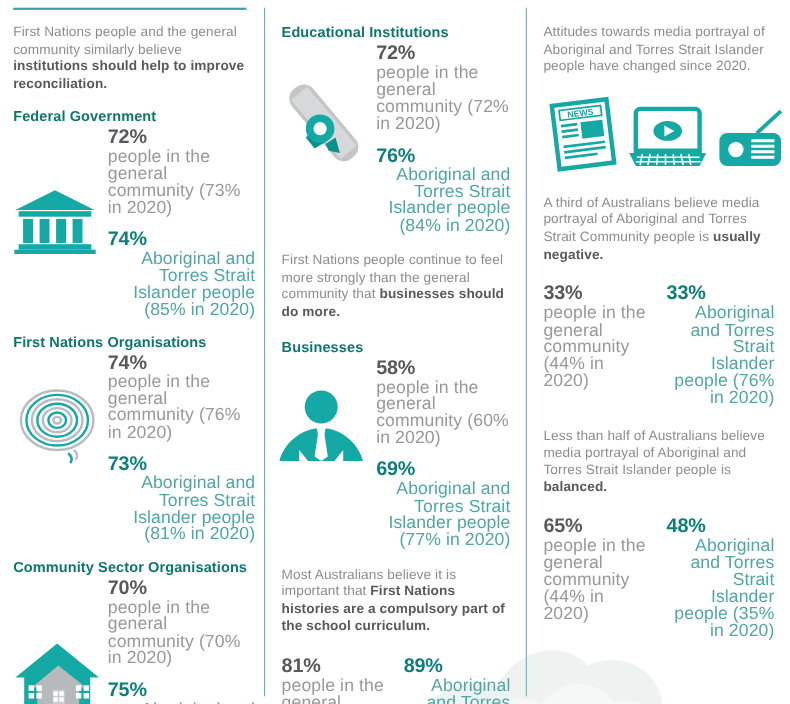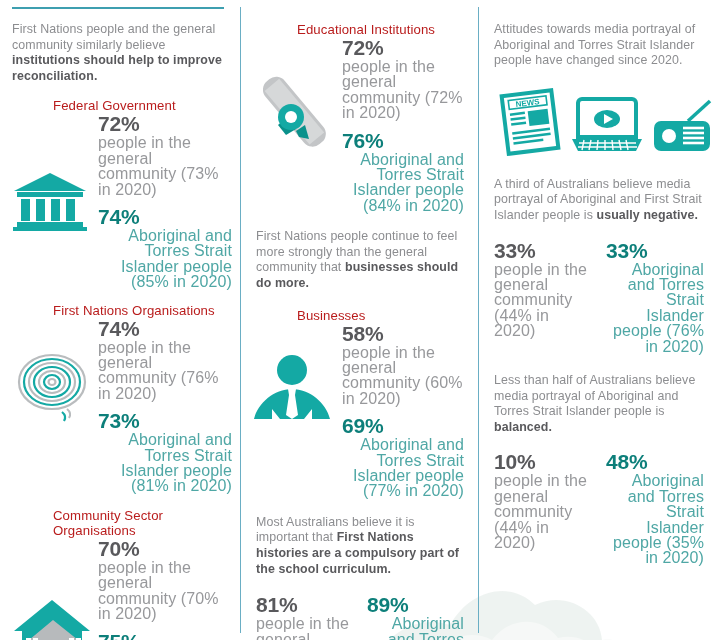--- a/index.html
+++ b/index.html
@@ -70,28 +70,27 @@
   .intro {
     font-size: 12.4px;
     line-height: 15.6px;
     color: #8c8d90;
     letter-spacing: .1px;
   }
   .intro b { color: #59595c; font-weight: bold; }
 
   .section-head {
     font-size: 13.2px;
-    font-weight: normal;
-    color: #b91c1c;
+    font-weight: bold;
+    color: #0f766e;
     letter-spacing: .1px;
-    margin-left: 41px;
   }
 
   .stat-big {
-    font-size: 21px;
+    font-size: 18px;
     font-weight: bold;
     line-height: 22px;
     letter-spacing: -.2px;
   }
   .stat-small {
     font-size: 16px;
     line-height: 15.4px;
     letter-spacing: .1px;
   }
   .gc .stat-big  { color: #59595c; }
@@ -392,21 +391,21 @@
               <line x1="31" y1="43" x2="52" y2="43"></line>
               <line x1="31" y1="48" x2="52" y2="48"></line>
             </g>
           </svg>
         </span>
       </div>
 
       <div class="gap" style="height:20px"></div>
 
       <p class="para">
-        <span>A third of Australians believe media portrayal of Aboriginal and First Strait Islander people is </span><b>usually negative.</b>
+        <span>A third of Australians believe media portrayal of Aboriginal and Torres Strait Community people is </span><b>usually negative.</b>
       </p>
 
       <div class="gap" style="height:16px"></div>
 
       <div class="stats-2col">
         <div class="gc">
           <div class="stat-big">33%</div>
           <div class="stat-small">people in the general community (44% in 2020)</div>
         </div>
         <div class="fn">
@@ -418,21 +417,21 @@
       <div class="gap" style="height:19px"></div>
 
       <p class="para">
         <span>Less than half of Australians believe media portrayal of Aboriginal and Torres Strait Islander people is </span><b>balanced.</b>
       </p>
 
       <div class="gap" style="height:16px"></div>
 
       <div class="stats-2col">
         <div class="gc">
-          <div class="stat-big">10%</div>
+          <div class="stat-big">65%</div>
           <div class="stat-small">people in the general community (44% in 2020)</div>
         </div>
         <div class="fn">
           <div class="stat-big">48%</div>
           <div class="stat-small">Aboriginal and Torres Strait Islander people (35% in 2020)</div>
         </div>
       </div>
 
     </div>
   </div>

